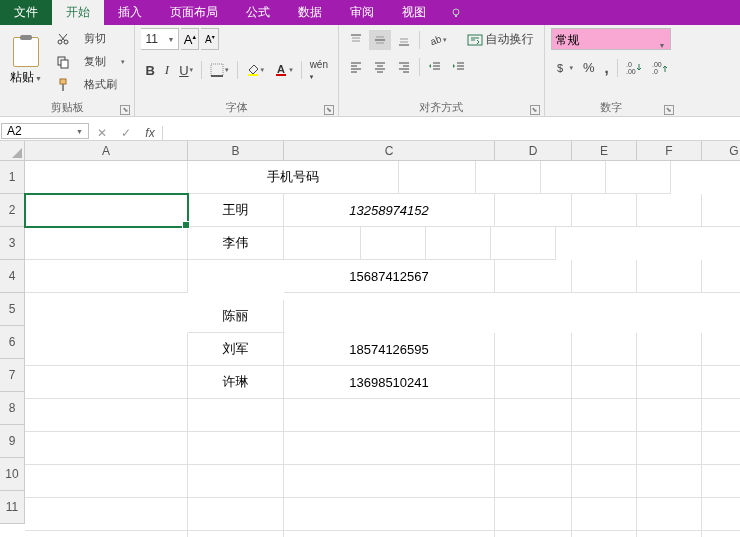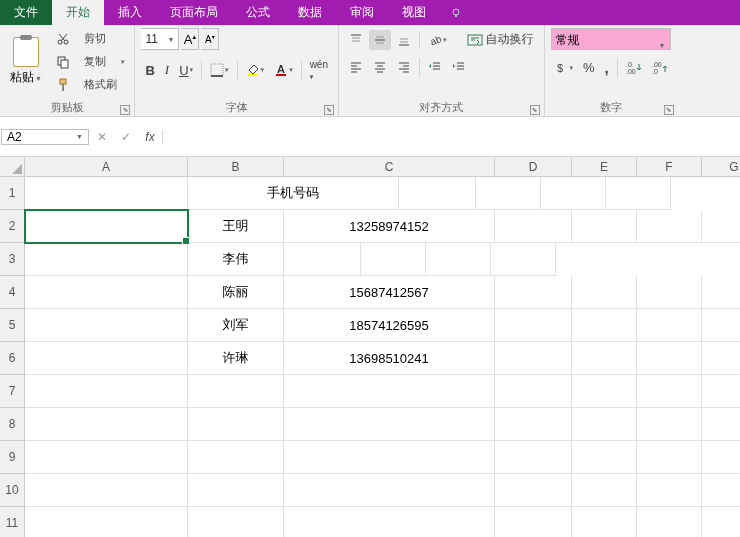--- a/index.html
+++ b/index.html
@@ -25,21 +25,21 @@
 .clip-small .btn{justify-content:flex-start;gap:14px;font-size:11px}
 
 .selectbox{height:22px;border:1px solid #bfbfbf;background:#fff;display:flex;align-items:center;padding:0 4px;font-size:12px;color:#333;cursor:pointer}
 .fontname{width:140px;justify-content:space-between}
 .fontsize{width:38px;justify-content:space-between;border-left:none}
 .fontbump{width:18px;height:22px;border:1px solid #bfbfbf;border-left:none;display:flex;align-items:center;justify-content:center}
 svg{display:block}
 
 .numsel{height:22px;border:1px solid #bfbfbf;background:#f9a8d4;width:120px;display:flex;align-items:flex-end;justify-content:space-between;padding:0 4px}
 
-.fbar{height:40px;border-bottom:1px solid #d4d4d4;display:flex;align-items:center;background:#fff}
+.fbar{height:24px;border-bottom:1px solid #d4d4d4;display:flex;align-items:flex-end;background:#fff}
 .namebox{width:88px;border:1px solid #bfbfbf;margin:1px;display:flex;align-items:center;padding:0 5px;font-size:12px;justify-content:space-between}
 .fx-controls{display:flex;align-items:center;border-right:1px solid #d4d4d4}
 .fxbtn{width:24px;display:flex;align-items:center;justify-content:center;color:#999;cursor:pointer}
 .fxinput{flex:1;border:none;outline:none;padding:0 6px;font-size:12px}
 
 .gridwrap{position:relative;height:396px;overflow:hidden}
 .selectall{position:absolute;left:0;top:0;width:25px;height:20px;background:#f0f0f0;border-right:1px solid #ccc;border-bottom:1px solid #ccc}
 .selectall::after{content:"";position:absolute;right:2px;bottom:2px;border:5px solid transparent;border-right-color:#b0b0b0;border-bottom-color:#b0b0b0}
 .colheads{position:absolute;left:25px;top:0;height:20px;display:flex}
 .ch{background:#f0f0f0;border-right:1px solid #ccc;border-bottom:1px solid #ccc;display:flex;align-items:center;justify-content:center;font-size:12px;color:#555}
@@ -385,37 +385,37 @@
         <div class="cell" style="width: 163px;"></div>
         <div class="cell" style="width: 211px;">手机号码</div>
         <div class="cell" style="width: 77px;"></div>
         <div class="cell" style="width: 65px;"></div>
         <div class="cell" style="width: 65px;"></div>
         <div class="cell" style="width: 65px;"></div>
       </div>
       <div class="crow">
         <div class="cell sel" style="width: 163px;"></div>
         <div class="cell" style="width: 96px;">王明</div>
-        <div class="cell" style="width: 211px;">13258974152</div>
+        <div class="cell" style="width: 211px; font-style: italic;">13258974152</div>
         <div class="cell" style="width: 77px;"></div>
         <div class="cell" style="width: 65px;"></div>
         <div class="cell" style="width: 65px;"></div>
         <div class="cell" style="width: 65px;"></div>
       </div>
       <div class="crow">
         <div class="cell" style="width: 163px;"></div>
         <div class="cell" style="width: 96px;">李伟</div>
         <div class="cell" style="width: 77px;"></div>
         <div class="cell" style="width: 65px;"></div>
         <div class="cell" style="width: 65px;"></div>
         <div class="cell" style="width: 65px;"></div>
       </div>
       <div class="crow">
         <div class="cell" style="width: 163px;"></div>
-        <div class="cell" style="width: 96px;">陈丽</div>
+        <div class="cell" style="width: 96px; margin-top: 40px;">陈丽</div>
         <div class="cell" style="width: 211px;">15687412567</div>
         <div class="cell" style="width: 77px;"></div>
         <div class="cell" style="width: 65px;"></div>
         <div class="cell" style="width: 65px;"></div>
         <div class="cell" style="width: 65px;"></div>
       </div>
       <div class="crow">
         <div class="cell" style="width: 163px;"></div>
         <div class="cell" style="width: 96px;">刘军</div>
         <div class="cell" style="width: 211px;">18574126595</div>

